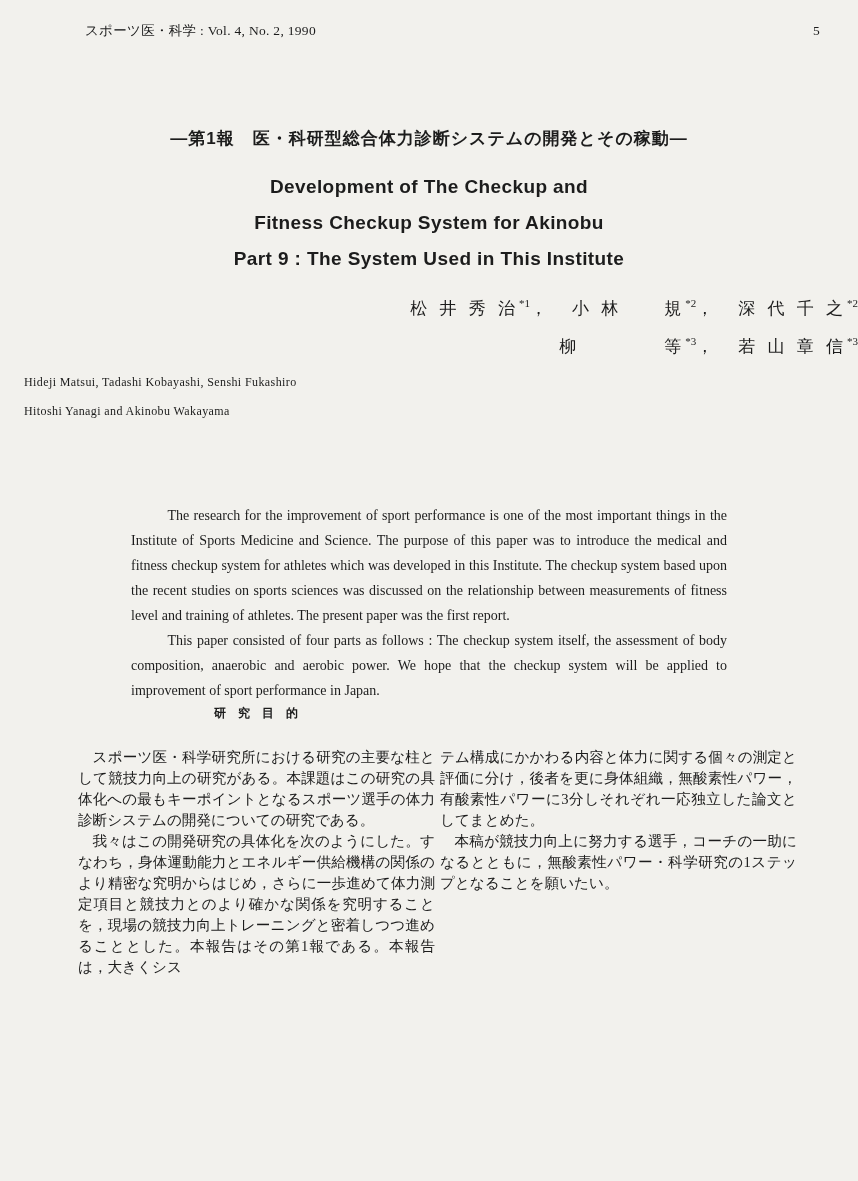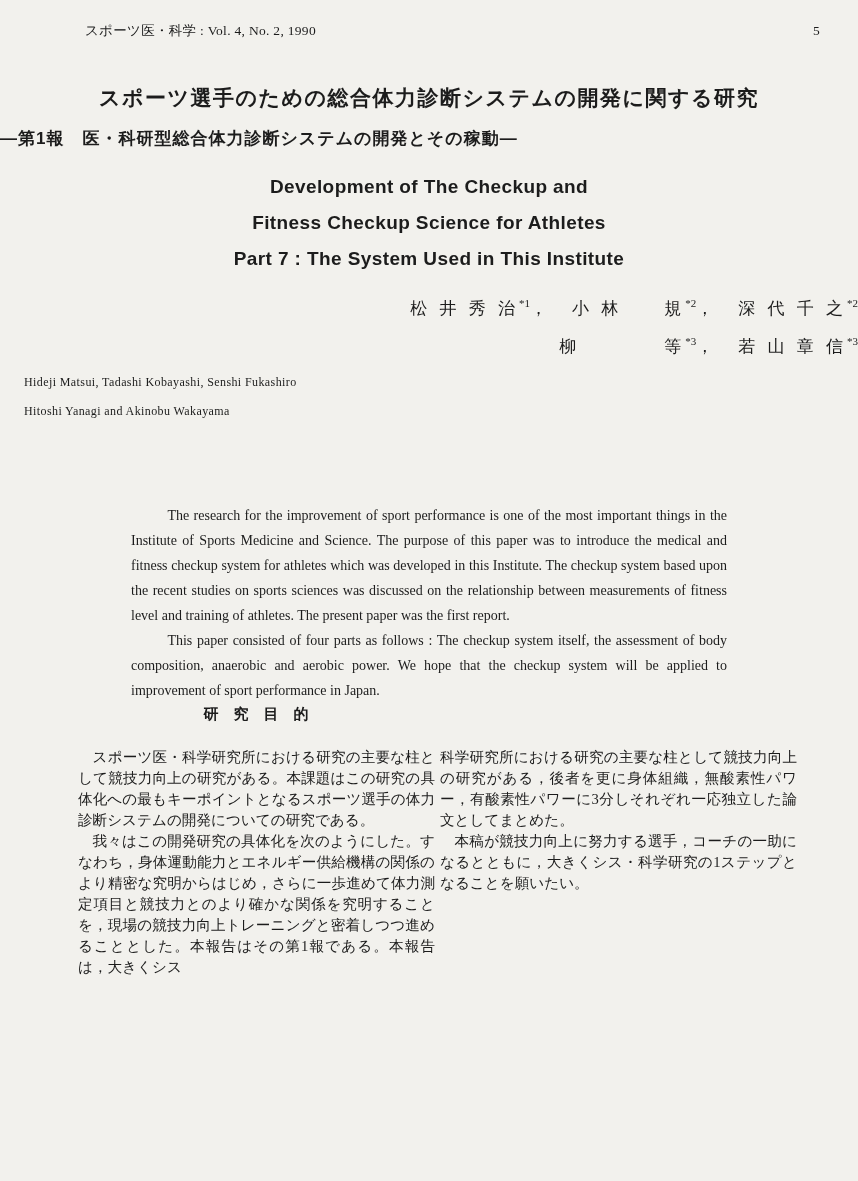--- a/index.html
+++ b/index.html
@@ -22,20 +22,21 @@
 
   
   .title-ja{
     position:absolute;top:84px;left:0;width:100%;
     text-align:center;
     font-family:"Liberation Sans","DejaVu Sans",sans-serif;
     font-weight:bold;font-size:21px;letter-spacing:1.5px;
   }
   .subtitle-ja{
     position:absolute;top:127px;left:0;width:100%;
+    text-align:center;
     font-family:"Liberation Sans","DejaVu Sans",sans-serif;
     font-weight:bold;font-size:17px;letter-spacing:1px;
   }
   .title-en{
     position:absolute;top:169px;left:0;width:100%;
     text-align:center;
     font-family:"Liberation Sans","DejaVu Sans",sans-serif;
     font-weight:bold;font-size:19px;line-height:36px;letter-spacing:.4px;
   }
 
@@ -61,21 +62,21 @@
     position:absolute;top:503px;left:131px;width:596px;
     font-size:14px;line-height:25px;text-align:justify;
   }
   .abstract-body p{margin:0;text-indent:2.6em;}
 
   
   .section-head{
     position:absolute;top:705px;left:78px;width:356px;
     text-align:center;
     font-family:"Liberation Sans","DejaVu Sans",sans-serif;
-    font-weight:bold;font-size:15px;
+    font-weight:bold;font-size:12px;
   }
   .col{
     position:absolute;top:747px;width:357px;
     font-size:14.6px;line-height:21px;text-align:justify;
   }
   .col-left{left:78px;}
   .col-right{left:440px;}
   .col p{margin:0;}
   .col p.indent{text-indent:1em;}
 
@@ -93,27 +94,26 @@
 </head>
 <body>
 
 <div class="page">
 
   <div class="runhead">
     <span>スポーツ医・科学 : Vol. 4, No. 2, 1990</span>
     <span>5</span>
   </div>
 
-  <div class="title-ja">スポーツ選手のための総合体力診断システムの開発に関する研究</div>
   <div class="subtitle-ja">―第1報　医・科研型総合体力診断システムの開発とその稼動―</div>
 
   <div class="title-en">
     <div>Development of The Checkup and</div>
-    <div>Fitness Checkup Science for Athletes</div>
-    <div>Part 7 : The System Used in This Institute</div>
+    <div>Fitness Checkup System for Akinobu</div>
+    <div>Part 9 : The System Used in This Institute</div>
   </div>
 
   <div class="authors-ja">
     <div>
       <span>松 井 秀 治</span><sup>*1</sup><span>，　小 林　　規</span><sup>*2</sup><span>，　深 代 千 之</span><sup>*2</sup>
     </div>
     <div>
       <span>柳　　　　等</span><sup>*3</sup><span>，　若 山 章 信</span><sup>*3</sup>
     </div>
   </div>
@@ -129,18 +129,18 @@
   </div>
 
   <div class="section-head">研　究　目　的</div>
 
   <div class="col col-left">
     <p class="indent">スポーツ医・科学研究所における研究の主要な柱として競技力向上の研究がある。本課題はこの研究の具体化への最もキーポイントとなるスポーツ選手の体力診断システムの開発についての研究である。</p>
     <p class="indent">我々はこの開発研究の具体化を次のようにした。すなわち，身体運動能力とエネルギー供給機構の関係のより精密な究明からはじめ，さらに一歩進めて体力測定項目と競技力とのより確かな関係を究明することを，現場の競技力向上トレーニングと密着しつつ進めることとした。本報告はその第1報である。本報告は，大きくシス</p>
   </div>
 
   <div class="col col-right">
-    <p>科学研究所における研究の主要な柱として競技力向上の研究がある，後者を更に身体組織，無酸素性パワー，有酸素性パワーに3分しそれぞれ一応独立した論文としてまとめた。</p>
-    <p class="indent">本稿が競技力向上に努力する選手，コーチの一助になるとともに，大きくシス・科学研究の1ステップとなることを願いたい。</p>
+    <p>テム構成にかかわる内容と体力に関する個々の測定と評価に分け，後者を更に身体組織，無酸素性パワー，有酸素性パワーに3分しそれぞれ一応独立した論文としてまとめた。</p>
+    <p class="indent">本稿が競技力向上に努力する選手，コーチの一助になるとともに，無酸素性パワー・科学研究の1ステップとなることを願いたい。</p>
   </div>
 
 
 </div>
 
 </body></html>

